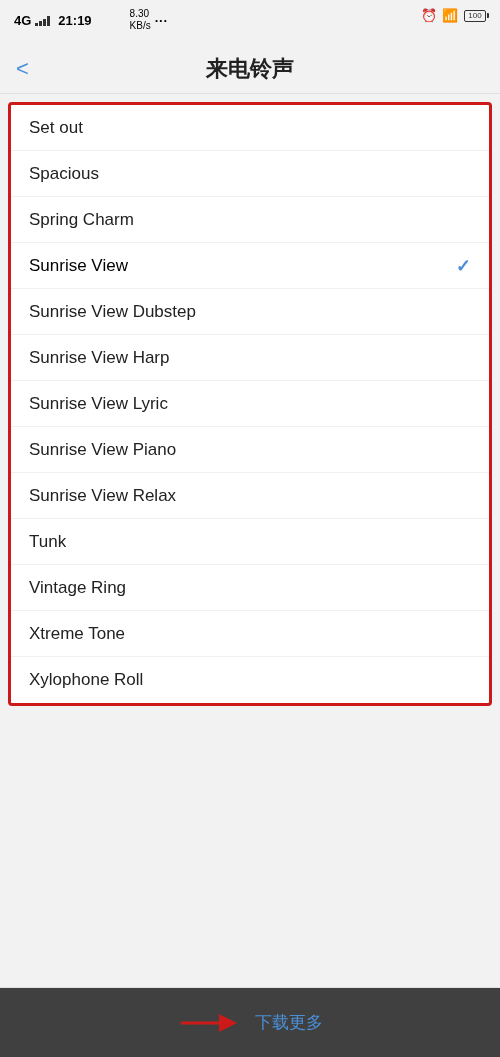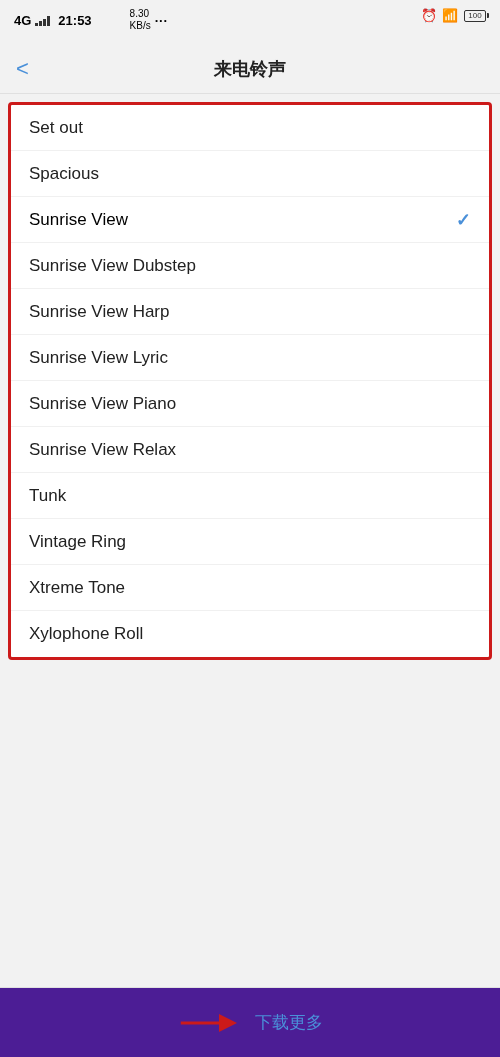--- a/index.html
+++ b/index.html
@@ -64,21 +64,21 @@
       border-bottom: 1px solid #e0e0e0;
     }
     .nav-back {
       position: absolute;
       left: 16px;
       color: #4a90d9;
       font-size: 22px;
       cursor: pointer;
     }
     .nav-title {
-      font-size: 18px;
+      font-size: 22px;
       font-weight: 600;
       color: #222;
     }
 
     
     .list-container {
       margin: 8px 8px 0 8px;
       background: #fff;
       border: 3px solid #cc1a1a;
       border-radius: 4px;
@@ -108,21 +108,21 @@
       font-size: 18px;
       font-weight: 700;
     }
 
     
     .bottom-bar {
       position: fixed;
       bottom: 0;
       width: 500px;
       height: 70px;
-      background: #4c1d95;
+      background: #404040;
       border-top: 1px solid #e0e0e0;
       display: flex;
       align-items: center;
       justify-content: center;
       gap: 18px;
     }
 
     
     .arrow-right {
       width: 60px;
@@ -172,21 +172,21 @@
 
 <div class="status-bar">
   <div class="status-left">
     <span>4G</span>
     <div class="signal-icon">
       <span style="height:3px"></span>
       <span style="height:5px"></span>
       <span style="height:7px"></span>
       <span style="height:10px"></span>
     </div>
-    <span style="margin-left:4px;">21:53</span>
+    <span style="margin-left:4px;">21:19</span>
     <span style="font-size:10px; font-weight:400; line-height:1.2;margin-left:34px;">8.30<br>KB/s</span>
     <span>···</span>
   </div>
   <div class="status-right">
     <span style="font-size:13px;">⏰</span>
     <span class="wifi-icon">📶</span>
     <div class="battery">
       <span style="font-size:8px;">100</span>
     </div>
   </div>
@@ -197,20 +197,23 @@
   <span class="nav-title">来电铃声</span>
 </div>
 
 <div class="list-container" id="ringtone-list">
 
 <div class="list-item">
       <span class="list-item-label">Set out</span>
     </div>
     <div class="list-item">
       <span class="list-item-label">Spacious</span>
+    </div>
+    <div class="list-item">
+      <span class="list-item-label">Spring Charm</span>
     </div>
     <div class="list-item selected">
       <span class="list-item-label">Sunrise View</span>
       <span class="checkmark">✓</span>
     </div>
     <div class="list-item">
       <span class="list-item-label">Sunrise View Dubstep</span>
     </div>
     <div class="list-item">
       <span class="list-item-label">Sunrise View Harp</span>

